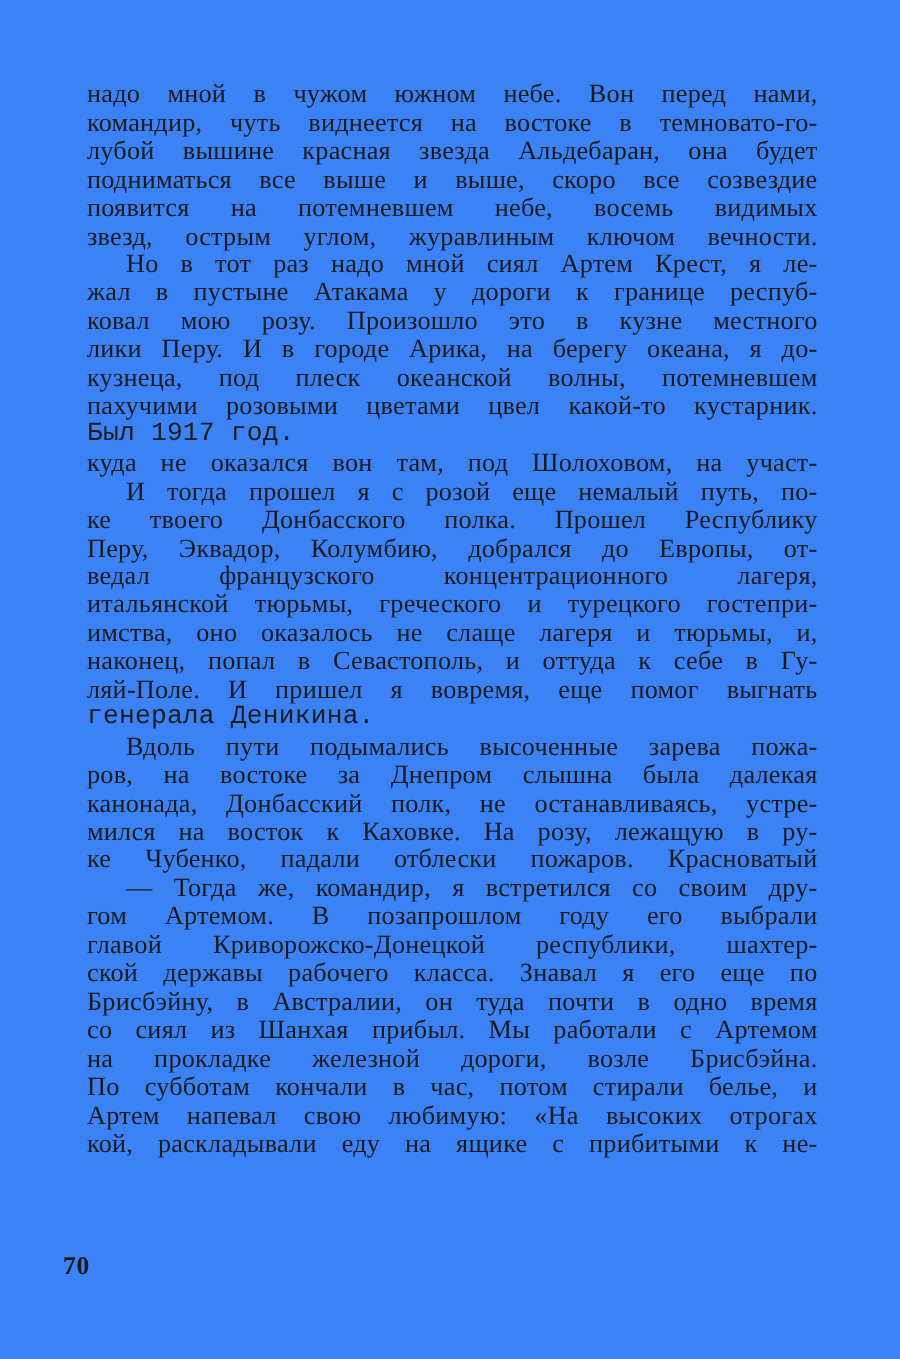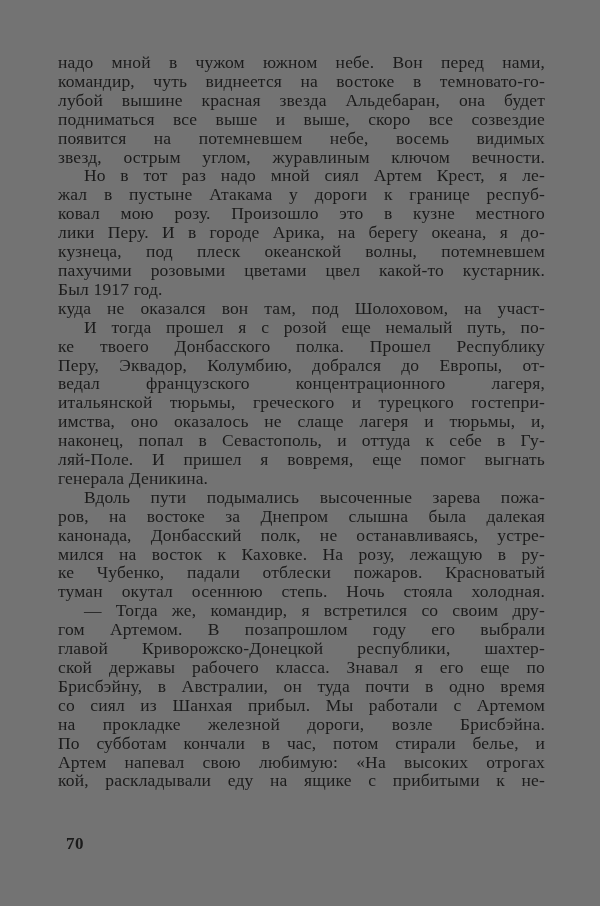--- a/index.html
+++ b/index.html
@@ -11,21 +11,21 @@
     height: 906px;
     background: #f5f4f0;
     font-family: "Liberation Serif", "DejaVu Serif", serif;
     color: #1b1b1b;
     overflow: hidden;
   }
   .page {
     position: relative;
     width: 600px;
     height: 906px;
-    background: #737373;
+    background: #3b82f6;
   }
   .text-block {
     position: absolute;
     left: 58px;
     top: 53px;
     width: 487px;
   }
   .paragraph {
     margin: 0;
     padding: 0;
@@ -33,27 +33,28 @@
   .line {
     font-size: 17.5px;
     line-height: 18.9px;
     letter-spacing: 0.15px;
     text-align: justify;
     text-align-last: justify;
   }
   .line.short {
     text-align: center;
     text-align-last: left;
+    font-family: Liberation Mono, monospace;
   }
   .line.indent {
     text-indent: 26px;
   }
   .page-number {
     position: absolute;
-    left: 66px;
+    left: 42px;
     top: 834px;
     font-size: 17px;
     font-weight: bold;
     letter-spacing: 0.5px;
   }
 </style>
 </head>
 <body>
 
 <div class="page">
@@ -86,21 +87,20 @@
         <div class="line">наконец, попал в Севастополь, и оттуда к себе в Гу-</div>
         <div class="line">ляй-Поле. И пришел я вовремя, еще помог выгнать</div>
         <div class="line short">генерала Деникина.</div>
       </div>
       <div class="paragraph">
         <div class="line indent">Вдоль пути подымались высоченные зарева пожа-</div>
         <div class="line">ров, на востоке за Днепром слышна была далекая</div>
         <div class="line">канонада, Донбасский полк, не останавливаясь, устре-</div>
         <div class="line">мился на восток к Каховке. На розу, лежащую в ру-</div>
         <div class="line">ке Чубенко, падали отблески пожаров. Красноватый</div>
-        <div class="line">туман окутал осеннюю степь. Ночь стояла холодная.</div>
       </div>
       <div class="paragraph">
         <div class="line indent">— Тогда же, командир, я встретился со своим дру-</div>
         <div class="line">гом Артемом. В позапрошлом году его выбрали</div>
         <div class="line">главой Криворожско-Донецкой республики, шахтер-</div>
         <div class="line">ской державы рабочего класса. Знавал я его еще по</div>
         <div class="line">Брисбэйну, в Австралии, он туда почти в одно время</div>
         <div class="line">со сиял из Шанхая прибыл. Мы работали с Артемом</div>
         <div class="line">на прокладке железной дороги, возле Брисбэйна.</div>
         <div class="line">По субботам кончали в час, потом стирали белье, и</div>

